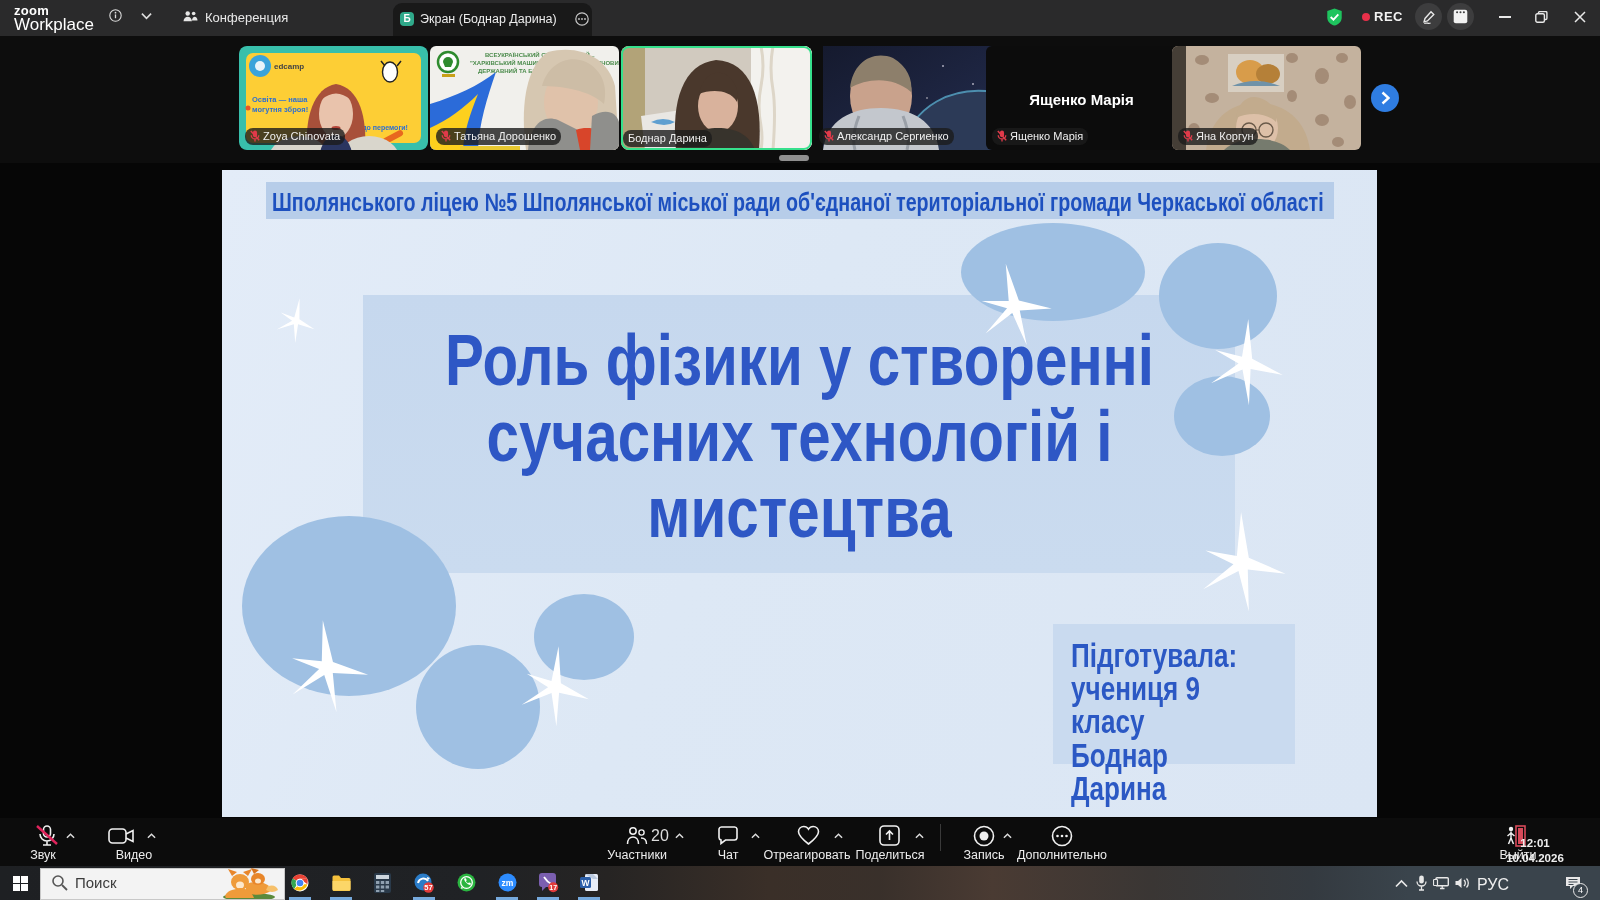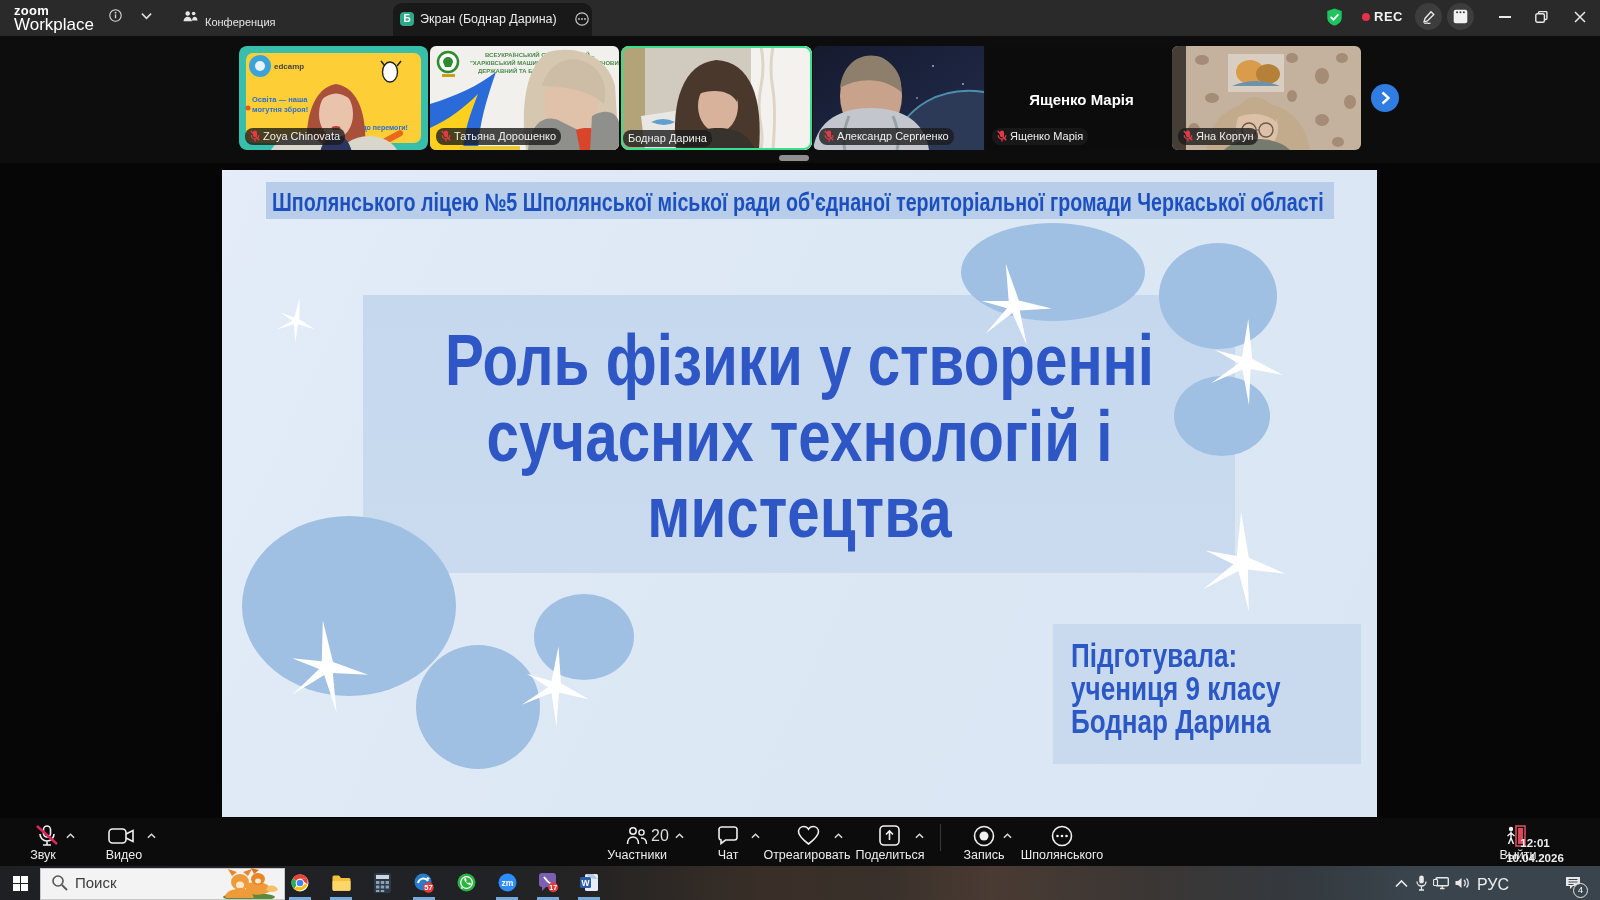--- a/index.html
+++ b/index.html
@@ -20,21 +20,21 @@
 .nlabel{position:absolute;background:rgba(28,28,28,.8);border-radius:8px;color:#f0f0f0;
 font-size:11px;height:17px;line-height:17px;padding:0 5px;bottom:5px;left:6px;white-space:nowrap;}
 
 #slide{left:222px;top:170px;width:1155px;height:647px;background:linear-gradient(115deg,#e3ecf8 0%,#dde8f5 45%,#dbe6f4 100%);overflow:hidden;}
 #banner{left:44px;top:12px;width:1068px;height:37px;background:#b7cde9;text-decoration:underline;}
 #banner div{position:absolute;left:6px;top:4px;width:1340px;text-align:left;font-size:25px;font-weight:bold;color:#1d50bf;line-height:33px;white-space:nowrap;transform:scaleX(0.787);transform-origin:left center;}
 #titlebox{left:141px;top:125px;width:872px;height:278px;background:linear-gradient(180deg,#c6d8ee,#cadbef);}
 #title{left:0px;top:125px;width:1155px;text-align:center;font-weight:bold;font-size:72px;
 color:#2e57c5;line-height:76px;padding-top:27px;transform:scaleX(0.81);transform-origin:center top;}
 .circ{position:absolute;background:#9fc0e3;border-radius:50%;}
-#infobox{left:831px;top:454px;width:308px;height:140px;background:#c9daef;}
+#infobox{left:831px;top:454px;width:242px;height:140px;background:#c9daef;}
 #infobox div{margin-left:18px;font-size:33px;font-weight:bold;color:#2b58c4;line-height:33.2px;padding-top:15px;transform:scaleX(0.79);transform-origin:left top;}
 
 #ctrl{left:0;top:818px;width:1600px;height:48px;background:#0c0c0c;color:#ededed;}
 .clabel{position:absolute;font-size:12.5px;top:30px;transform:translateX(-50%);white-space:nowrap;}
 .caret{position:absolute;width:9px;height:9px;top:14px;}
 
 #taskbar{left:0;top:866px;width:1600px;height:34px;
 background:linear-gradient(90deg,#1e2023 0%,#202225 30%,#262423 38%,#3a2f28 48%,#55413573 55%,#4a3b33 62%,#3a3634 72%,#343a40 82%,#3a444c 88%,#3a444c 100%),#222;}
 #search{left:40px;top:868px;width:245px;height:32px;background:#f3f3f3;border:1px solid #c8c8c8;box-sizing:border-box;}
 </style></head>
@@ -66,21 +66,21 @@
   </svg>
 <svg class="abs" style="left:141px;top:12px;" width="11" height="8" viewBox="0 0 12 8">
     <path d="M1,1.5 L6,6.5 L11,1.5" fill="none" stroke="#dcdcdc" stroke-width="1.8"></path>
   </svg>
 <svg class="abs" style="left:182px;top:10px;" width="17" height="14" viewBox="0 0 24 20">
     <circle cx="8" cy="5" r="3.2" fill="#e6e6e6"></circle>
     <circle cx="16.5" cy="5" r="2.6" fill="#e6e6e6"></circle>
     <path d="M2,16 c0-4 3-6.5 6-6.5 s6,2.5 6,6.5 z" fill="#e6e6e6"></path>
     <path d="M14,15 c.5-3.5 2-5.5 4-5.5 s4,2 4,5.5 z" fill="#e6e6e6"></path>
   </svg>
-<div class="abs" style="left:205px;top:10px;color:#e8e8e8;font-size:11px;margin-top:6px;">Конференция</div>
+<div class="abs" style="left:205px;top:10px;color:#e8e8e8;font-size:13px;">Конференция</div>
 <svg class="abs" style="left:1326px;top:8px;" width="17" height="18" viewBox="0 0 20 21">
     <path d="M10,0.5 L18.5,3.5 V11 c0,5-4,8.5-8.5,9.5 C5.5,19.5 1.5,16 1.5,11 V3.5 Z" fill="#1ec45e"></path>
     <path d="M5.5,10.5 L8.8,13.6 L14.5,7.5" fill="none" stroke="#fff" stroke-width="2.2"></path>
   </svg>
 <circle class="abs"></circle>
 <div class="abs" style="left:1362px;top:13px;width:8px;height:8px;border-radius:50%;background:#e8304a;"></div>
 <div class="abs" style="left:1374px;top:9px;color:#f2f2f2;font-size:13px;font-weight:bold;letter-spacing:.5px;">REC</div>
 <div class="abs" style="left:1415px;top:3px;width:27px;height:27px;border-radius:50%;background:#3d3d3e;"></div>
 <svg class="abs" style="left:1421px;top:9px;" width="16" height="16" viewBox="0 0 20 20">
     <path d="M12.5,3.5 l3.5,3.5 L8,15 l-4.2,1 L5,11.8 Z" fill="none" stroke="#e8e8e8" stroke-width="1.7"></path>
@@ -169,21 +169,21 @@
 <path d="M30,76 q12,-6 24,0 q-10,6 -24,0" fill="#5f9fd0"></path>
 <path d="M55,104 C50,55 62,18 95,14 C130,16 142,52 138,104 Z" fill="#4a382c"></path>
 <ellipse cx="97" cy="60" rx="20" ry="26" fill="#d9b29c"></ellipse>
 <path d="M78,48 C82,30 92,24 104,28 C114,34 118,44 116,56 C108,42 88,44 78,48 Z" fill="#4a382c"></path>
 <path d="M60,104 C66,88 80,82 97,82 C114,82 128,88 134,104 Z" fill="#37332c"></path>
 </svg>
 <div class="nlabel" style="left:2px;bottom:3px;">Боднар Дарина</div>
 <div style="position:absolute;left:0;top:0;right:0;bottom:0;border:2.5px solid #36e08c;border-radius:8px;"></div>
 </div>
 
-<div class="tile" style="left:813px;width:191px;">
+<div class="tile" style="left:813px;width:191px;text-align:center;">
 <svg width="171" height="104" viewBox="0 0 171 104">
 <defs>
         <linearGradient id="sky" x1="0" y1="0" x2="1" y2="1">
 <stop offset="0" stop-color="#151a2e"></stop>
           <stop offset="1" stop-color="#232c4e"></stop>
         </linearGradient>
       </defs>
 <rect width="171" height="104" fill="url(#sky)"></rect>
 <circle cx="120" cy="20" r="1" fill="#aab"></circle>
       <circle cx="150" cy="38" r="1" fill="#aab"></circle>
@@ -303,21 +303,21 @@
     </svg>
   <div class="clabel" style="left:43px;">Звук</div>
 
   <svg class="abs" style="left:108px;top:10px;" width="27" height="16" viewBox="0 0 27 16">
     <rect x="1" y="1" width="17" height="14" rx="3.5" fill="none" stroke="#f0f0f0" stroke-width="1.6"></rect>
     <path d="M18,6 L25,2.5 V13.5 L18,10" fill="none" stroke="#f0f0f0" stroke-width="1.6"></path>
   </svg>
   <svg class="caret" style="left:147px;" viewBox="0 0 10 8">
       <path d="M1,5.5 L5,1.5 L9,5.5" fill="none" stroke="#ddd" stroke-width="1.6"></path>
     </svg>
-  <div class="clabel" style="left:124px;">Видео</div>
+  <div class="clabel" style="left:134px;">Видео</div>
 
   <svg class="abs" style="left:626px;top:8px;" width="22" height="20" viewBox="0 0 22 20">
     <circle cx="7" cy="5" r="3.2" fill="none" stroke="#f0f0f0" stroke-width="1.5"></circle>
     <path d="M1.5,18 c0-4.5 2.5-7 5.5-7 s5.5,2.5 5.5,7" fill="none" stroke="#f0f0f0" stroke-width="1.5"></path>
     <circle cx="15.5" cy="6.5" r="2.6" fill="none" stroke="#f0f0f0" stroke-width="1.4"></circle>
     <path d="M15,12 c3,0 5.5,2 5.5,6" fill="none" stroke="#f0f0f0" stroke-width="1.4"></path>
   </svg>
   <div class="abs" style="left:651px;top:9px;font-size:16px;color:#ddd;">20</div>
   <svg class="caret" style="left:675px;" viewBox="0 0 10 8">
       <path d="M1,5.5 L5,1.5 L9,5.5" fill="none" stroke="#ddd" stroke-width="1.6"></path>
@@ -358,21 +358,21 @@
       <path d="M1,5.5 L5,1.5 L9,5.5" fill="none" stroke="#ddd" stroke-width="1.6"></path>
     </svg>
   <div class="clabel" style="left:984px;">Запись</div>
 
   <svg class="abs" style="left:1051px;top:7px;" width="22" height="22" viewBox="0 0 22 22">
     <circle cx="11" cy="11" r="9.5" fill="none" stroke="#f0f0f0" stroke-width="1.6"></circle>
     <circle cx="6.5" cy="11" r="1.3" fill="#f0f0f0"></circle>
       <circle cx="11" cy="11" r="1.3" fill="#f0f0f0"></circle>
       <circle cx="15.5" cy="11" r="1.3" fill="#f0f0f0"></circle>
   </svg>
-  <div class="clabel" style="left:1062px;">Шполянського</div>
+  <div class="clabel" style="left:1062px;">Дополнительно</div>
 
   <svg class="abs" style="left:1504px;top:7px;" width="24" height="22" viewBox="0 0 24 22">
     <rect x="12" y="1" width="9" height="20" fill="none" stroke="#d84a5a" stroke-width="1.6"></rect>
     <rect x="14" y="3" width="5" height="16" fill="#d84a5a"></rect>
     <circle cx="7" cy="4" r="2.2" fill="#f0f0f0"></circle>
     <path d="M7,6.5 L7,13 M7,8 L3.5,11 M7,8 L10.5,11 M7,13 L4.5,19 M7,13 L9.5,19" stroke="#f0f0f0" stroke-width="1.5" fill="none"></path>
   </svg>
   <div class="clabel" style="left:1518px;">Выйти</div>
 </div>
 <div class="abs" id="taskbar"></div>

